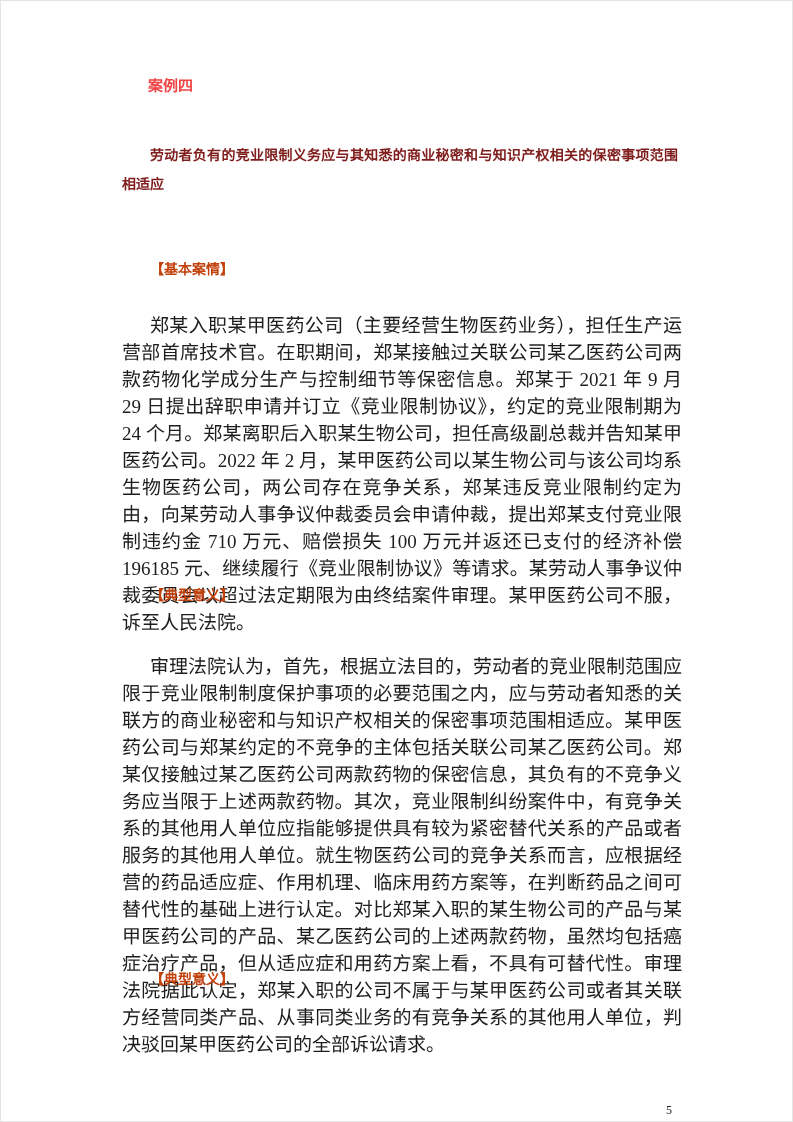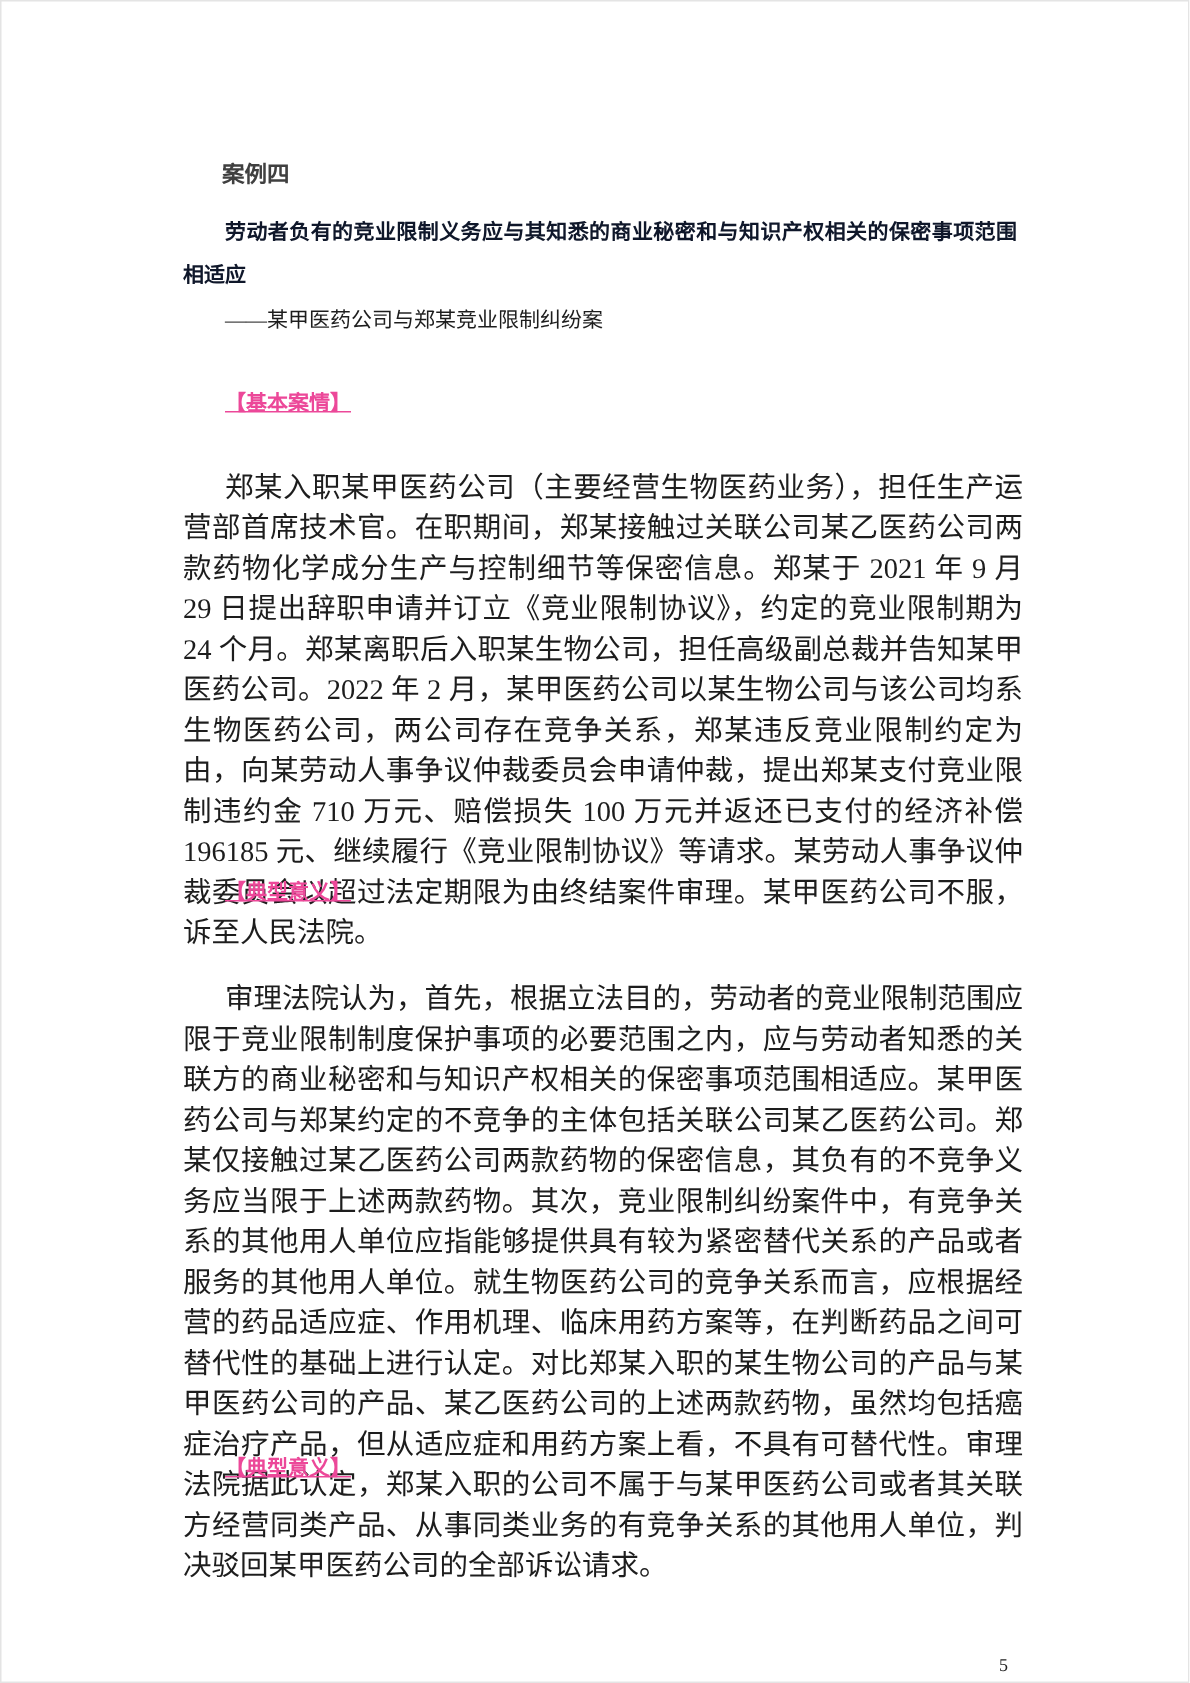--- a/index.html
+++ b/index.html
@@ -13,56 +13,55 @@
     height: 1122px;
     background: #ffffff;
     box-sizing: border-box;
     border: 1px solid #e4e4e4;
     font-family: "Liberation Serif", "DejaVu Serif", serif;
     color: #1d1d1d;
     overflow: hidden;
   }
   .case-label {
     position: absolute;
-    top: 103px;
+    top: 72px;
     left: 147px;
     font-size: 15px;
     line-height: 27px;
     font-weight: bold;
-    color: #404040;
+    color: #ef4444;
   }
   .doc-title {
     position: absolute;
     top: 140px;
     left: 121px;
     width: 556px;
     font-size: 14px;
     line-height: 29px;
     font-weight: bold;
-    color: #0f172a;
+    color: #7f1d1d;
     text-align: justify;
     text-indent: 28px;
   }
   .doc-subtitle {
     position: absolute;
     top: 200px;
     left: 121px;
     width: 560px;
     font-size: 14px;
     line-height: 27px;
     text-indent: 28px;
   }
   .section-heading {
     position: absolute;
     left: 149px;
     font-size: 14px;
     line-height: 27px;
     font-weight: bold;
-    color: #ec4899;
-    text-decoration: underline;
+    color: #c2410c;
   }
   .heading-1 { top: 255px; }
   .heading-2 { top: 581px; }
   .heading-3 { top: 965px; text-align: center; }
   .body-para {
     position: absolute;
     left: 121px;
     width: 560px;
     font-size: 19px;
     line-height: 27px;
@@ -83,21 +82,20 @@
 </style>
 </head>
 <body>
 
 <div class="page">
 
   <div class="case-label">案例四</div>
 
   <div class="doc-title">劳动者负有的竞业限制义务应与其知悉的商业秘密和与知识产权相关的保密事项范围相适应</div>
 
-  <div class="doc-subtitle">——某甲医药公司与郑某竞业限制纠纷案</div>
 
   <div class="section-heading heading-1">【基本案情】</div>
 
   <p class="body-para para-1">郑某入职某甲医药公司（主要经营生物医药业务），担任生产运营部首席技术官。在职期间，郑某接触过关联公司某乙医药公司两款药物化学成分生产与控制细节等保密信息。郑某于 2021 年 9 月 29 日提出辞职申请并订立《竞业限制协议》，约定的竞业限制期为 24 个月。郑某离职后入职某生物公司，担任高级副总裁并告知某甲医药公司。2022 年 2 月，某甲医药公司以某生物公司与该公司均系生物医药公司，两公司存在竞争关系，郑某违反竞业限制约定为由，向某劳动人事争议仲裁委员会申请仲裁，提出郑某支付竞业限制违约金 710 万元、赔偿损失 100 万元并返还已支付的经济补偿 196185 元、继续履行《竞业限制协议》等请求。某劳动人事争议仲裁委员会以超过法定期限为由终结案件审理。某甲医药公司不服，诉至人民法院。</p>
 
   <div class="section-heading heading-2">【典型意义】</div>
 
   <p class="body-para para-2">审理法院认为，首先，根据立法目的，劳动者的竞业限制范围应限于竞业限制制度保护事项的必要范围之内，应与劳动者知悉的关联方的商业秘密和与知识产权相关的保密事项范围相适应。某甲医药公司与郑某约定的不竞争的主体包括关联公司某乙医药公司。郑某仅接触过某乙医药公司两款药物的保密信息，其负有的不竞争义务应当限于上述两款药物。其次，竞业限制纠纷案件中，有竞争关系的其他用人单位应指能够提供具有较为紧密替代关系的产品或者服务的其他用人单位。就生物医药公司的竞争关系而言，应根据经营的药品适应症、作用机理、临床用药方案等，在判断药品之间可替代性的基础上进行认定。对比郑某入职的某生物公司的产品与某甲医药公司的产品、某乙医药公司的上述两款药物，虽然均包括癌症治疗产品，但从适应症和用药方案上看，不具有可替代性。审理法院据此认定，郑某入职的公司不属于与某甲医药公司或者其关联方经营同类产品、从事同类业务的有竞争关系的其他用人单位，判决驳回某甲医药公司的全部诉讼请求。</p>
 
   <div class="section-heading heading-3">【典型意义】</div>

